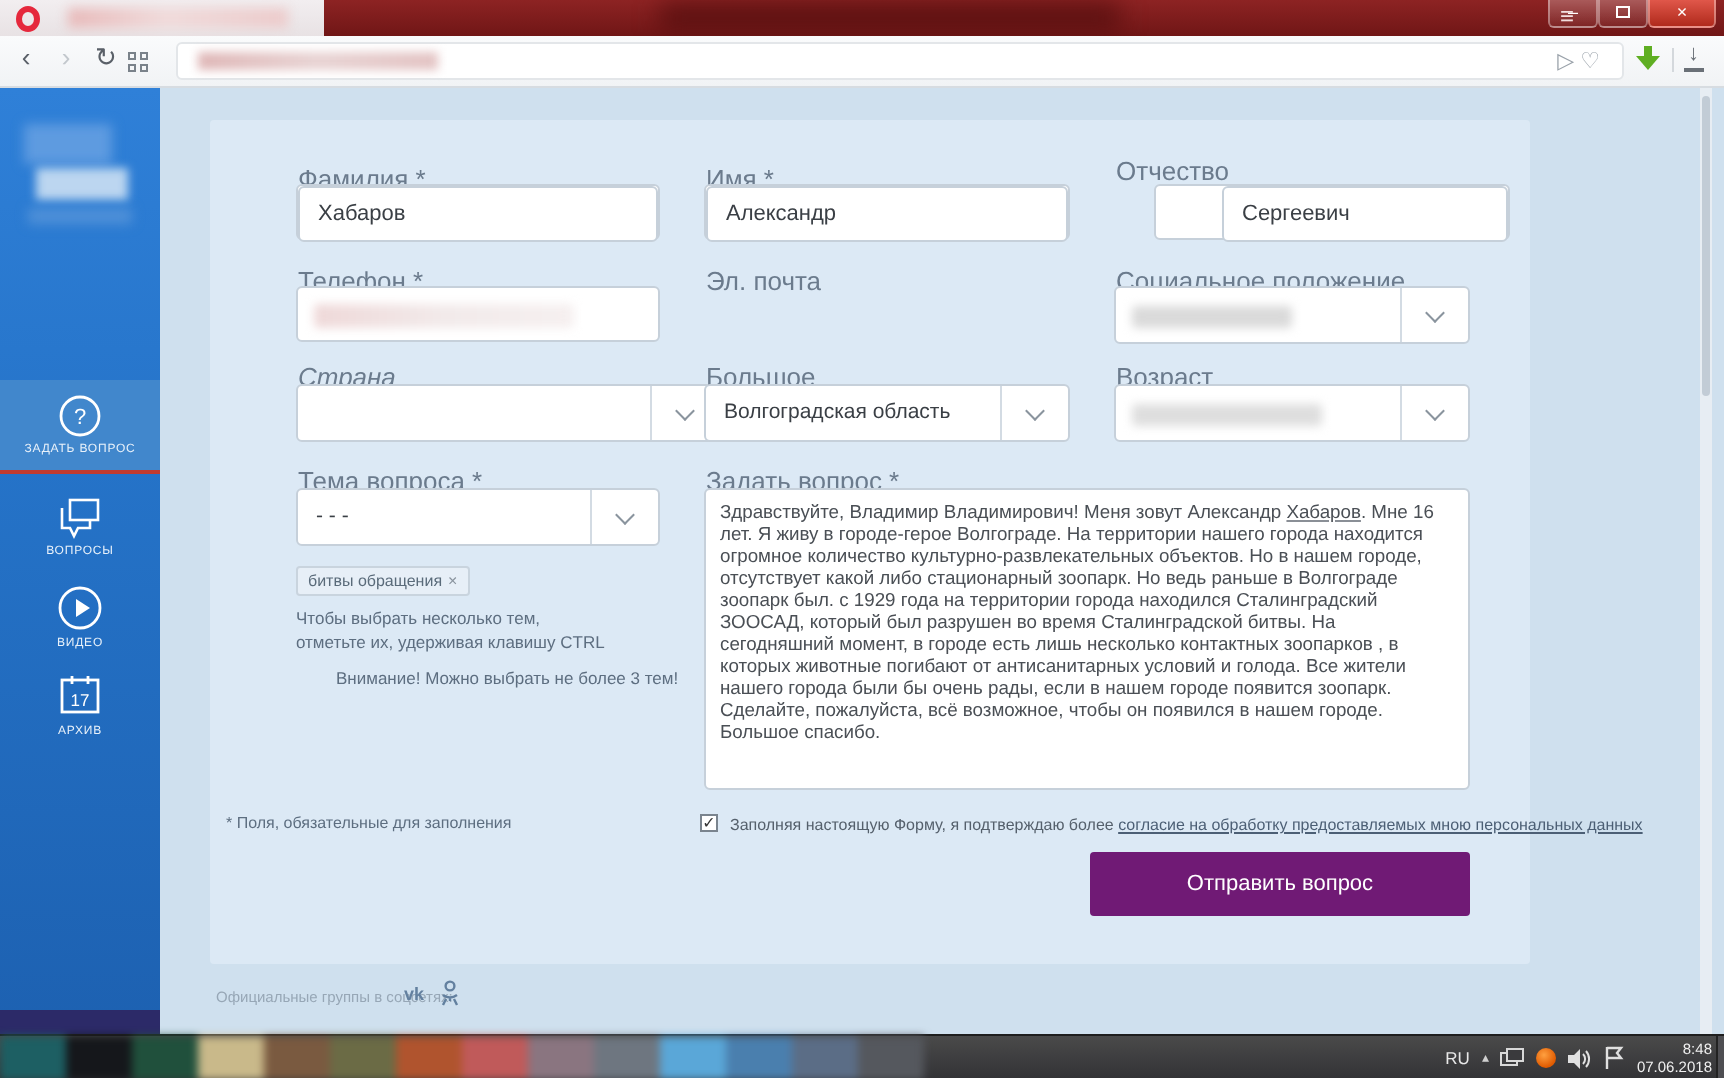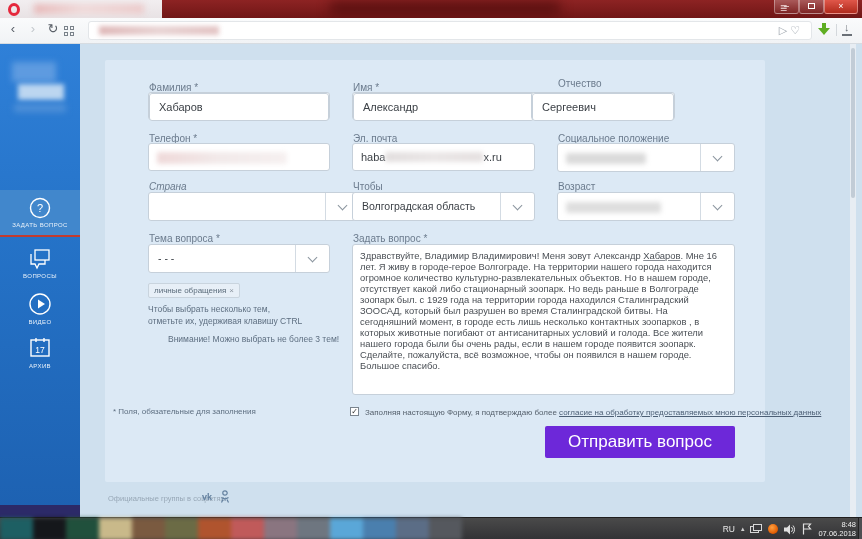--- a/index.html
+++ b/index.html
@@ -62,21 +62,21 @@
   .nav-svg { display:block; margin:0 auto; }
   .sidebar-bottom { position:absolute; left:0; bottom:0; width:80px; height:12px; background:#2c2a68; }
 
   
   .main { position:absolute; left:80px; top:44px; width:776px; height:473px; background:#cfe0ee; }
   .card { position:absolute; left:25px; top:16px; width:660px; height:422px;
     background:#dce9f5; border-radius:2px; }
   .v-scroll { position:absolute; right:0; top:0; width:6px; height:473px; background:#e7edf3; }
   .v-thumb { position:absolute; right:1px; top:4px; width:4px; height:150px; background:#c2ccd6; border-radius:2px; }
 
-  .f-label { position:absolute; font-size:10px; color:#6b7b8d; }
+  .f-label { position:absolute; font-size:13px; color:#6b7b8d; }
   .f-input { position:absolute; height:28px; background:#fff; border:1px solid #c6d0da;
     border-radius:3px; font-size:11px; color:#3a3f45; padding:0 9px; line-height:26px;
     font-family:"Liberation Sans",sans-serif; width:100%; }
   .f-box { position:absolute; background:#fff; border:1px solid #c6d0da; border-radius:3px; }
   .f-select { position:absolute; height:29px; background:#fff; border:1px solid #c6d0da;
     border-radius:3px; font-size:10.5px; color:#3a3f45; line-height:27px; padding-left:9px; }
   .chev-box { position:absolute; right:0; top:0; bottom:0; width:34px; border-left:1px solid #d3dbe3; }
   .chev { position:absolute; right:13px; top:11px; width:7px; height:7px;
     border-right:1.5px solid #8a949e; border-bottom:1.5px solid #8a949e; transform:rotate(45deg); margin-top:-2px; }
   .blur-blob { filter:blur(2.5px); border-radius:2px; position:absolute; }
@@ -87,22 +87,22 @@
 
   .chip { position:absolute; font-size:8px; color:#5a6b7a; background:#e7eff7;
     border:1px solid #c9d4de; border-radius:2px; padding:2px 5px; }
   .chip .x { color:#8a949e; margin-left:3px; }
   .help-text { position:absolute; font-size:8.5px; color:#5d6e80; }
   .small-note { position:absolute; font-size:8px; color:#5d6e80; }
   .consent { position:absolute; font-size:8px; color:#55606c; white-space:nowrap; }
   .consent .link { text-decoration:underline; color:#4c5f75; }
   .checkbox { position:absolute; width:9px; height:9px; background:#fff; border:1px solid #7a848e;
     font-size:8px; line-height:8px; text-align:center; color:#333; }
-  .submit-btn { position:absolute; background:#6d28d9; color:#fff; border:none; border-radius:2px;
-    font-size:17px; font-family:"Liberation Sans",sans-serif; text-align:center; }
+  .submit-btn { position:absolute; background:#701a75; color:#fff; border:none; border-radius:2px;
+    font-size:11px; font-family:"Liberation Sans",sans-serif; text-align:center; }
   .footer-social { position:absolute; font-size:7.5px; color:#97a7b6; }
   .vk-glyph { position:absolute; font-size:9px; font-weight:bold; color:#63809f; }
 
   
   .taskbar { position:absolute; left:0; top:517px; width:862px; height:22px;
     background:linear-gradient(180deg,#4a4a4a,#333336); border-top:1px solid #1e1e1e; }
   .tb-icons { position:absolute; left:0; top:0; height:22px; display:flex; filter:blur(2px); }
   .tb-icons div { width:33px; height:22px; }
   .tray { position:absolute; right:6px; top:0; height:22px; display:flex; align-items:center; gap:6px; color:#e8e8e8; }
   .tray .lang { font-size:8.5px; }
@@ -206,63 +206,60 @@
 
       <span class="f-label" style="left:44px; top:22px;">Фамилия *</span>
       <div class="f-box" style="left:43px; top:32px; width:182px; height:28px;">
         <input class="f-input" style="position: static;" readonly="" value="Хабаров">
       </div>
       <span class="f-label" style="left:248px; top:22px;">Имя *</span>
       <div class="f-box" style="left:247px; top:32px; width:183px; height:28px;text-decoration:underline;">
         <input class="f-input" style="position: static;" readonly="" value="Александр">
       </div>
       <span class="f-label" style="left:453px; top:18px;">Отчество</span>
-      <div class="f-box" style="left:426px; top:32px; width:144px; height:28px;">
+      <div class="f-box" style="left:472px; top:32px; width:178px; height:28px;padding-left:33px;">
         <input class="f-input" style="position: static;" readonly="" value="Сергеевич">
       </div>
 
       <span class="f-label" style="left:44px; top:73px;">Телефон *</span>
       <div class="f-box" style="left:43px; top:83px; width:182px; height:28px;">
         <div class="blur-blob" style="left:8px; top:8px; width:130px; height:12px; background:linear-gradient(90deg,#efd9d9,#f2eaea 50%,#f6f0f0);"></div>
       </div>
       <span class="f-label" style="left:248px; top:73px;">Эл. почта</span>
-      <div class="f-box" style="left:247px; top:83px; width:183px; height:28px; font-size:11px; color:#3a3f45; line-height:26px; padding:0 8px;">
-        <span>haba</span><span class="blur-blob" style="display:inline-block; position:relative; top:1px; width:98px; height:10px; background:linear-gradient(90deg,#e2dede,#eae6e6 50%,#e5e0e0);"></span><span>x.ru</span>
-      </div>
       <span class="f-label" style="left:453px; top:73px;">Социальное положение</span>
       <div class="f-select" style="left:452px; top:83px; width:178px;">
         <div class="blur-blob" style="left:8px; top:9px; width:80px; height:11px; background:#dadada;"></div>
         <div class="chev-box"></div>
           <span class="chev"></span>
       </div>
 
       <span class="f-label" style="left:44px; top:121px;font-style:italic;">Страна</span>
       <div class="f-select" style="left:43px; top:132px; width:212px;">
         <div class="chev-box"></div><span class="chev"></span>
       </div>
-      <span class="f-label" style="left:248px; top:121px;">Чтобы</span>
+      <span class="f-label" style="left:248px; top:121px;">Большое</span>
       <div class="f-select" style="left:247px; top:132px; width:183px;">
         <span>Волгоградская область</span>
         <div class="chev-box"></div><span class="chev"></span>
       </div>
       <span class="f-label" style="left:453px; top:121px;">Возраст</span>
       <div class="f-select" style="left:452px; top:132px; width:178px;">
         <div class="blur-blob" style="left:8px; top:9px; width:95px; height:11px; background:#dedede;"></div>
         <div class="chev-box"></div>
           <span class="chev"></span>
       </div>
 
       <span class="f-label" style="left:44px; top:173px;">Тема вопроса *</span>
       <div class="f-select" style="left:43px; top:184px; width:182px;">
         <span>- - -</span>
         <div class="chev-box"></div><span class="chev"></span>
       </div>
 
       <span class="chip" style="left:43px; top:223px;">
-        <span>личные обращения</span><span class="x">×</span>
+        <span>битвы обращения</span><span class="x">×</span>
       </span>
       <span class="help-text" style="left:43px; top:244px;">Чтобы выбрать несколько тем,</span>
       <span class="help-text" style="left:43px; top:256px;">отметьте их, удерживая клавишу CTRL</span>
       <span class="help-text" style="left:43px; top:274px;margin-left:20px;">Внимание! Можно выбрать не более 3 тем!</span>
 
       <span class="f-label" style="left:248px; top:173px;">Задать вопрос *</span>
       <div class="qtext" style="left:247px; top:184px; width:383px; height:151px;"><span>Здравствуйте, Владимир Владимирович! Меня зовут Александр </span><span class="spellcheck">Хабаров</span><span>. Мне 16 лет. Я живу в городе-герое Волгограде. На территории нашего города находится огромное количество культурно-развлекательных объектов. Но в нашем городе, отсутствует какой либо стационарный зоопарк. Но ведь раньше в Волгограде зоопарк был. с 1929 года на территории города находился Сталинградский ЗООСАД, который был разрушен во время Сталинградской битвы. На сегодняшний момент, в городе есть лишь несколько контактных зоопарков , в которых животные погибают от антисанитарных условий и голода. Все жители нашего города были бы очень рады, если в нашем городе появится зоопарк. Сделайте, пожалуйста, всё возможное, чтобы он появился в нашем городе. Большое спасибо.</span></div>
 
       <span class="small-note" style="left:8px; top:347px;">* Поля, обязательные для заполнения</span>
       <span class="checkbox" style="left:245px; top:347px;">✓</span>

